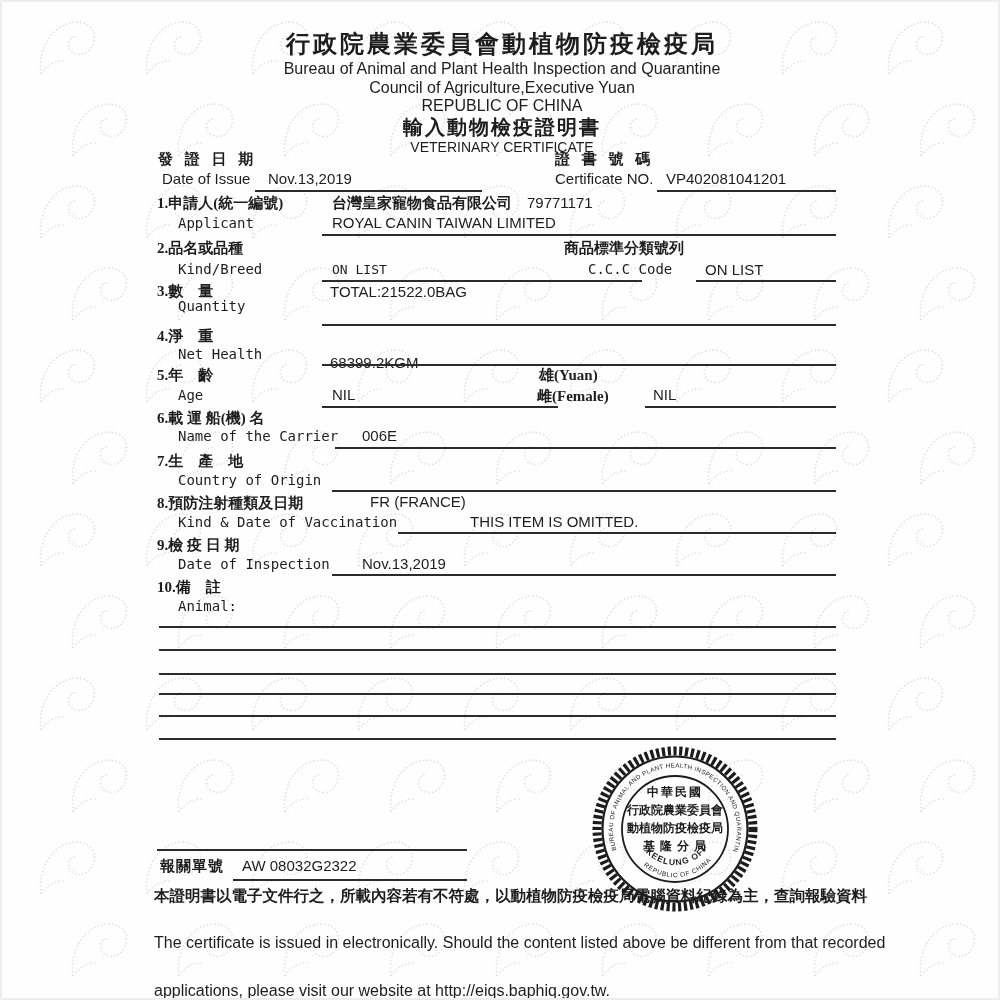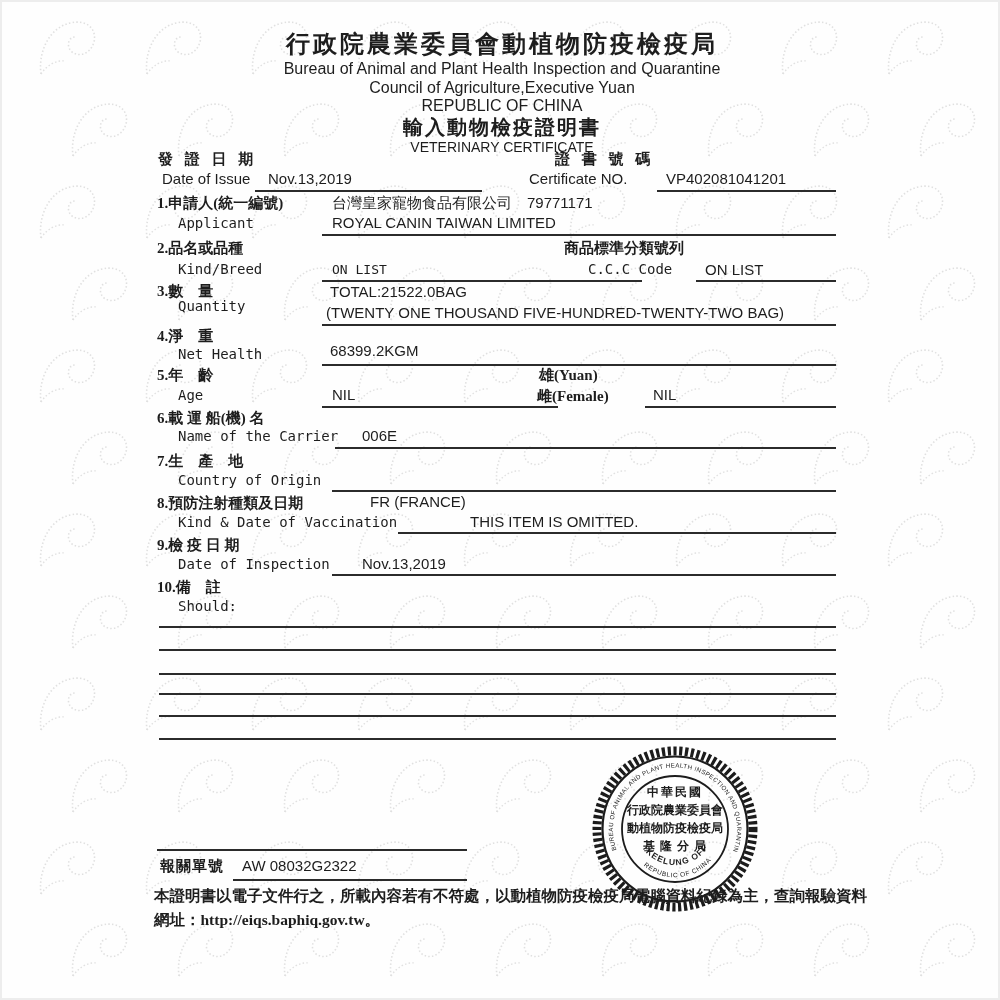--- a/index.html
+++ b/index.html
@@ -146,49 +146,48 @@
   <div class="abs ctr sans z1" style="top:95px;font-size:16px">REPUBLIC OF CHINA</div>
   <div class="abs ctr zh z1" style="top:112px;font-size:20px;letter-spacing:2px">輸入動物檢疫證明書</div>
   <div class="abs ctr sans z1" style="top:137px;font-size:14px">VETERINARY CERTIFICATE</div>
 
   <div class="abs zh ls2 f15 z1" style="left:156px;top:148px">發 證 日 期</div>
   <div class="abs sans f15 z1" style="left:160px;top:168px">Date of Issue</div>
   <div class="abs sans f15 z1" style="left:266px;top:168px">Nov.13,2019</div>
   <div class="rule z1" style="left:253px;top:188px;width:227px"></div>
 
   <div class="abs zh ls2 f15 z1" style="left:553px;top:148px">證 書 號 碼</div>
-  <div class="abs sans f15 z1" style="left:527px;top:168px">Certificate NO.</div>
+  <div class="abs sans f15 z1" style="left:553px;top:168px">Certificate NO.</div>
   <div class="abs sans f15 z1" style="left:664px;top:168px">VP402081041201</div>
   <div class="rule z1" style="left:655px;top:188px;width:179px"></div>
 
   <div class="abs zh f15 z1" style="left:155px;top:192px"><span>1.</span><span>申請人(統一編號)</span></div>
-  <div class="abs zh f15 z1" style="left:330px;top:192px;font-weight:400">台灣皇家寵物食品有限公司</div>
+  <div class="abs zh f15 z1" style="left:330px;top:192px;font-weight:700">台灣皇家寵物食品有限公司</div>
   <div class="abs sans f15 z1" style="left:525px;top:192px">79771171</div>
   <div class="abs mono f14 z1" style="left:176px;top:213px">Applicant</div>
   <div class="abs sans f15 z1" style="left:330px;top:212px">ROYAL CANIN TAIWAN LIMITED</div>
   <div class="rule z1" style="left:320px;top:232px;width:514px"></div>
 
   <div class="abs zh f15 z1" style="left:155px;top:237px"><span>2.</span><span>品名或品種</span></div>
   <div class="abs zh f15 z1" style="left:562px;top:237px">商品標準分類號列</div>
   <div class="abs mono f14 z1" style="left:176px;top:259px">Kind/Breed</div>
   <div class="abs mono f13 z1" style="left:330px;top:260px">ON LIST</div>
   <div class="rule z1" style="left:320px;top:278px;width:320px"></div>
   <div class="abs mono f14 z1" style="left:586px;top:259px">C.C.C Code</div>
   <div class="abs sans f15 z1" style="left:703px;top:259px">ON LIST</div>
   <div class="rule z1" style="left:694px;top:278px;width:140px"></div>
 
   <div class="abs zh f15 z1" style="left:155px;top:280px"><span>3.</span><span>數　量</span></div>
   <div class="abs sans f15 z1" style="left:328px;top:281px">TOTAL:21522.0BAG</div>
   <div class="abs mono f14 z1" style="left:176px;top:296px">Quantity</div>
-  <div class="abs sans f15 z1" style="left:324px;top:302px">(TWENTY ONE THOUSAND FIVE-HUNDRED-TWENTY-TWO BAG)</div>
   <div class="rule z1" style="left:320px;top:322px;width:514px"></div>
 
   <div class="abs zh f15 z1" style="left:155px;top:325px"><span>4.</span><span>淨　重</span></div>
   <div class="abs mono f14 z1" style="left:176px;top:344px">Net Health</div>
-  <div class="abs sans f15 z1" style="left:328px;top:340px">68399.2KGM</div>
+  <div class="abs sans f15 z1" style="left:328px;top:352px">68399.2KGM</div>
   <div class="rule z1" style="left:320px;top:362px;width:514px"></div>
 
   <div class="abs zh f15 z1" style="left:155px;top:364px"><span>5.</span><span>年　齡</span></div>
   <div class="abs zh f15 z1" style="left:537px;top:364px">雄(Yuan)</div>
   <div class="abs mono f14 z1" style="left:176px;top:385px">Age</div>
   <div class="abs sans f15 z1" style="left:330px;top:384px">NIL</div>
   <div class="rule z1" style="left:320px;top:404px;width:236px"></div>
   <div class="abs zh f15 z1" style="left:535px;top:385px">雌(Female)</div>
   <div class="abs sans f15 z1" style="left:651px;top:384px">NIL</div>
   <div class="rule z1" style="left:643px;top:404px;width:191px"></div>
@@ -207,21 +206,21 @@
   <div class="abs mono f14 z1" style="left:176px;top:512px">Kind &amp; Date of Vaccination</div>
   <div class="abs sans f15 z1" style="left:468px;top:511px">THIS ITEM IS OMITTED.</div>
   <div class="rule z1" style="left:396px;top:530px;width:438px"></div>
 
   <div class="abs zh f15 z1" style="left:155px;top:534px"><span>9.</span><span>檢 疫 日 期</span></div>
   <div class="abs mono f14 z1" style="left:176px;top:554px">Date of Inspection</div>
   <div class="abs sans f15 z1" style="left:360px;top:553px">Nov.13,2019</div>
   <div class="rule z1" style="left:330px;top:572px;width:504px"></div>
 
   <div class="abs zh f15 z1" style="left:155px;top:576px"><span>10.</span><span>備　註</span></div>
-  <div class="abs mono f14 z1" style="left:176px;top:596px">Should:</div>
+  <div class="abs mono f14 z1" style="left:176px;top:596px">Animal:</div>
 
   <div class="rule z1" style="left:157px;top:624px;width:677px"></div>
   <div class="rule z1" style="left:157px;top:647px;width:677px"></div>
   <div class="rule z1" style="left:157px;top:671px;width:677px"></div>
   <div class="rule z1" style="left:157px;top:691px;width:677px"></div>
   <div class="rule z1" style="left:157px;top:713px;width:677px"></div>
   <div class="rule z1" style="left:157px;top:736px;width:677px"></div>
 
   <svg id="seal" width="170" height="170" viewBox="0 0 170 170">
     <circle cx="85" cy="85" r="78" fill="none" stroke="#1c1c1c" stroke-width="9" stroke-dasharray="3.2 2.6"></circle>
@@ -246,15 +245,16 @@
       <textPath href="#sealArcROC" startOffset="10">REPUBLIC OF CHINA</textPath>
     </text>
   </svg>
 
   <div class="rule z1" style="left:155px;top:847px;width:310px"></div>
   <div class="abs zh f15 z1" style="left:158px;top:855px;letter-spacing:1px">報關單號</div>
   <div class="abs sans f15 z1" style="left:240px;top:855px">AW 08032G2322</div>
   <div class="rule z1" style="left:231px;top:877px;width:234px"></div>
 
   <div class="abs zh z1" style="left:152px;top:884px;font-size:15.5px;font-weight:700">本證明書以電子文件行之，所載內容若有不符處，以動植物防疫檢疫局電腦資料紀錄為主，查詢報驗資料</div>
-  <div class="abs zh z1" style="left:152px;top:908px;font-size:15.5px;font-weight:700">網址：http://eiqs.baphiq.gov.tw。</div>
+  <div class="abs sans f16 z1" style="left:152px;top:932px">The certificate is issued in electronically. Should the content listed above be different from that recorded</div>
+  <div class="abs sans f16 z1" style="left:152px;top:980px">applications, please visit our website at http://eiqs.baphiq.gov.tw.</div>
 
 </div>
 
 </body></html>

